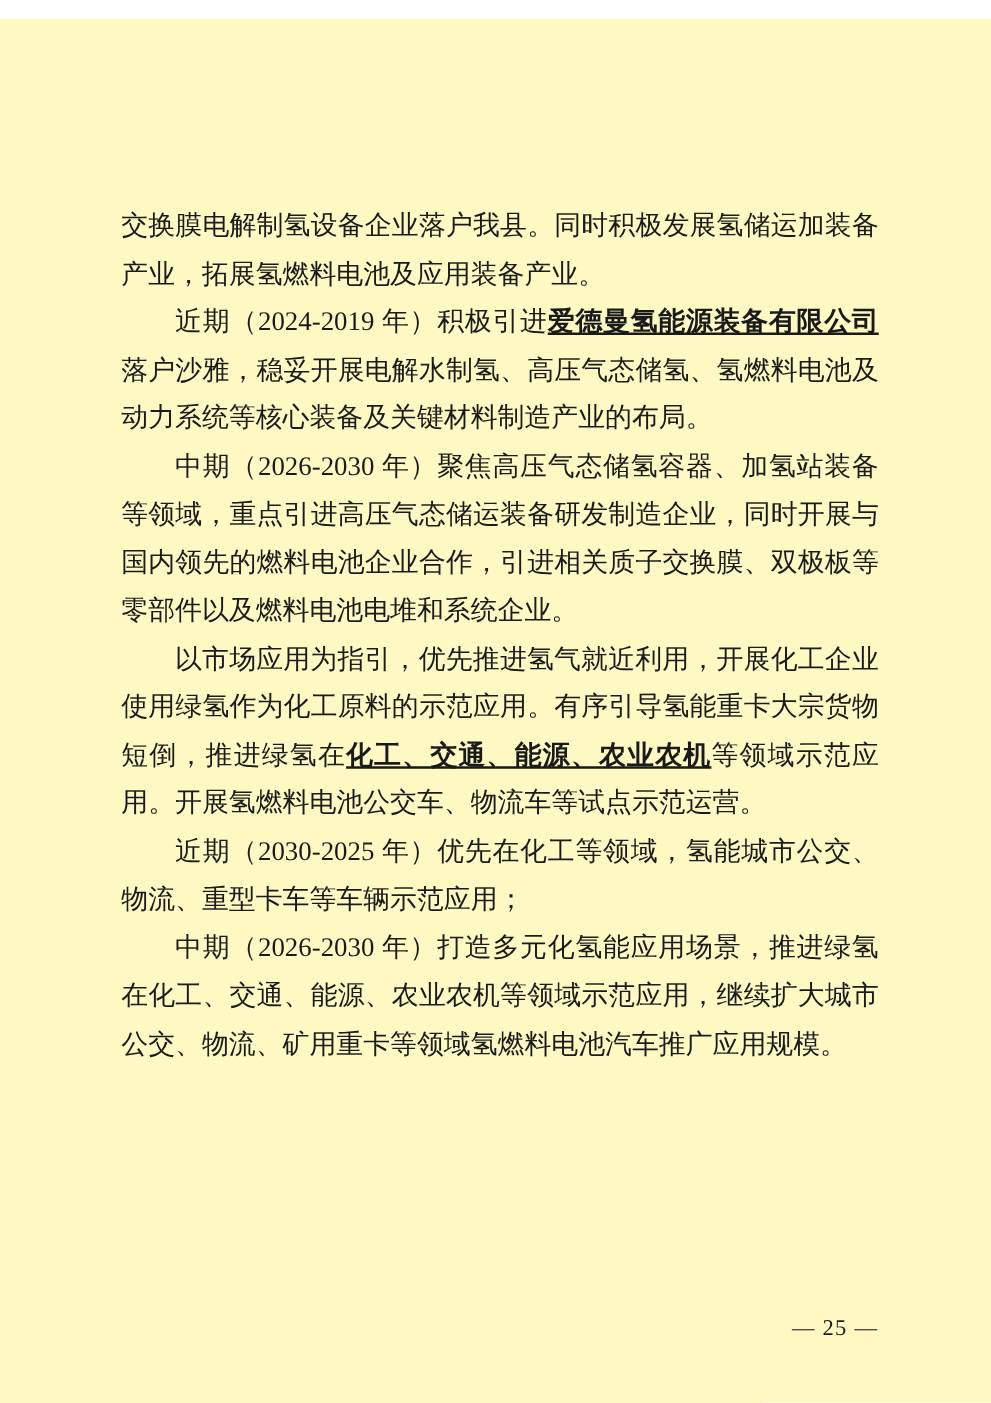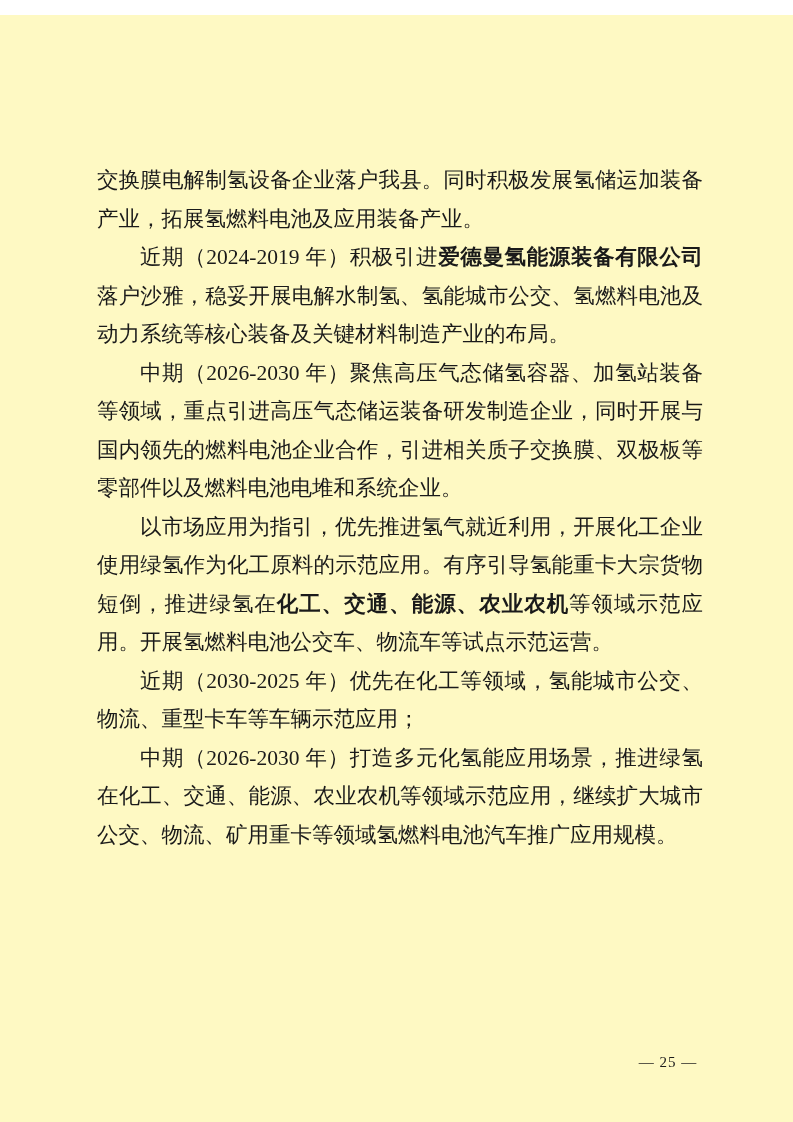--- a/index.html
+++ b/index.html
@@ -37,47 +37,48 @@
   .para {
     margin: 0;
     padding: 0;
     text-indent: 2em;
   }
   .para.no-indent {
     text-indent: 0;
   }
   .para b, .para .bold-run {
     font-weight: 700;
+    text-decoration: underline;
   }
   .section-heading {
     font-weight: 700;
   }
   .page-number {
     position: absolute;
     left: 612px;
     top: 1036px;
     width: 112px;
     text-align: center;
     color: #1a1a1a;
-    font-size: 15px;
+    font-size: 18px;
     line-height: 22px;
     letter-spacing: 1px;
     white-space: nowrap;
   }
 </style>
 </head>
 <body>
 
 <div class="page">
 
   <div class="doc-body">
 
     <p class="para no-indent"><span>交换膜电解制氢设备企业落户我县。同时积极发展氢储运加装备产业，拓展氢燃料电池及应用装备产业。</span></p>
 
-    <p class="para"><span>近期（2024-2019 年）积极引进</span><b>爱德曼氢能源装备有限公司</b><span>落户沙雅，稳妥开展电解水制氢、氢能城市公交、氢燃料电池及动力系统等核心装备及关键材料制造产业的布局。</span></p>
+    <p class="para"><span>近期（2024-2019 年）积极引进</span><b>爱德曼氢能源装备有限公司</b><span>落户沙雅，稳妥开展电解水制氢、高压气态储氢、氢燃料电池及动力系统等核心装备及关键材料制造产业的布局。</span></p>
 
     <p class="para"><span>中期（2026-2030 年）聚焦高压气态储氢容器、加氢站装备等领域，重点引进高压气态储运装备研发制造企业，同时开展与国内领先的燃料电池企业合作，引进相关质子交换膜、双极板等零部件以及燃料电池电堆和系统企业。</span></p>
 
 
     <p class="para"><span>以市场应用为指引，优先推进氢气就近利用，开展化工企业使用绿氢作为化工原料的示范应用。有序引导氢能重卡大宗货物短倒，推进绿氢在</span><b>化工、交通、能源、农业农机</b><span>等领域示范应用。开展氢燃料电池公交车、物流车等试点示范运营。</span></p>
 
     <p class="para"><span>近期（2030-2025 年）优先在化工等领域，氢能城市公交、物流、重型卡车等车辆示范应用；</span></p>
 
     <p class="para"><span>中期（2026-2030 年）打造多元化氢能应用场景，推进绿氢在化工、交通、能源、农业农机等领域示范应用，继续扩大城市公交、物流、矿用重卡等领域氢燃料电池汽车推广应用规模。</span></p>
 

